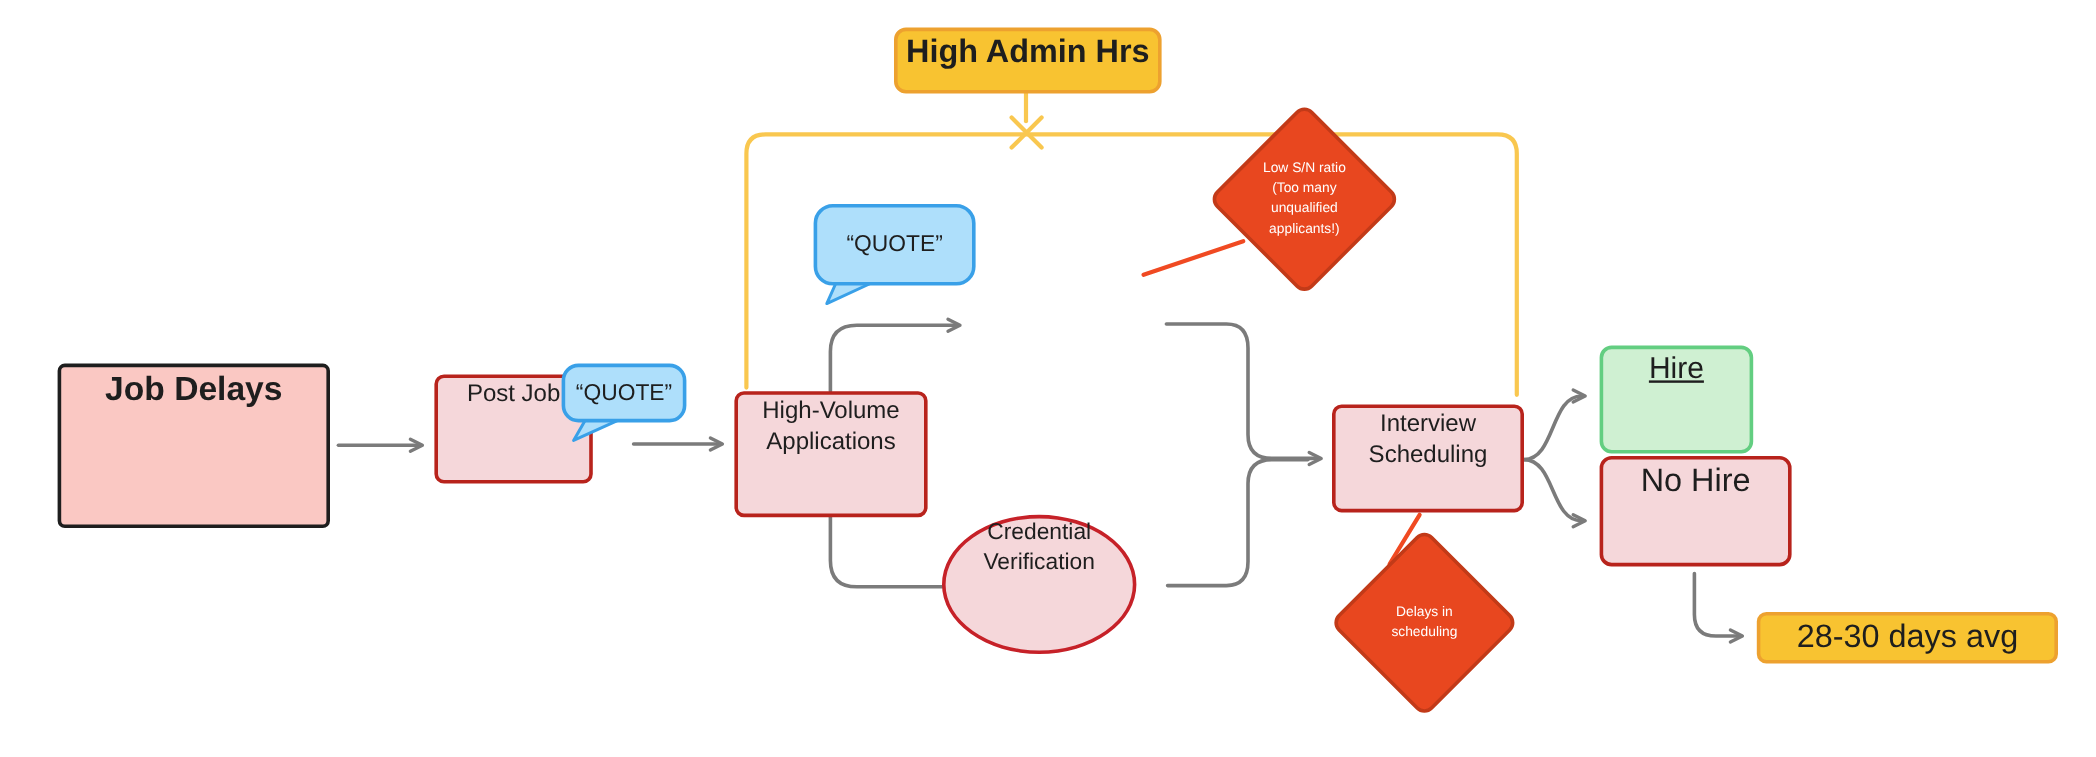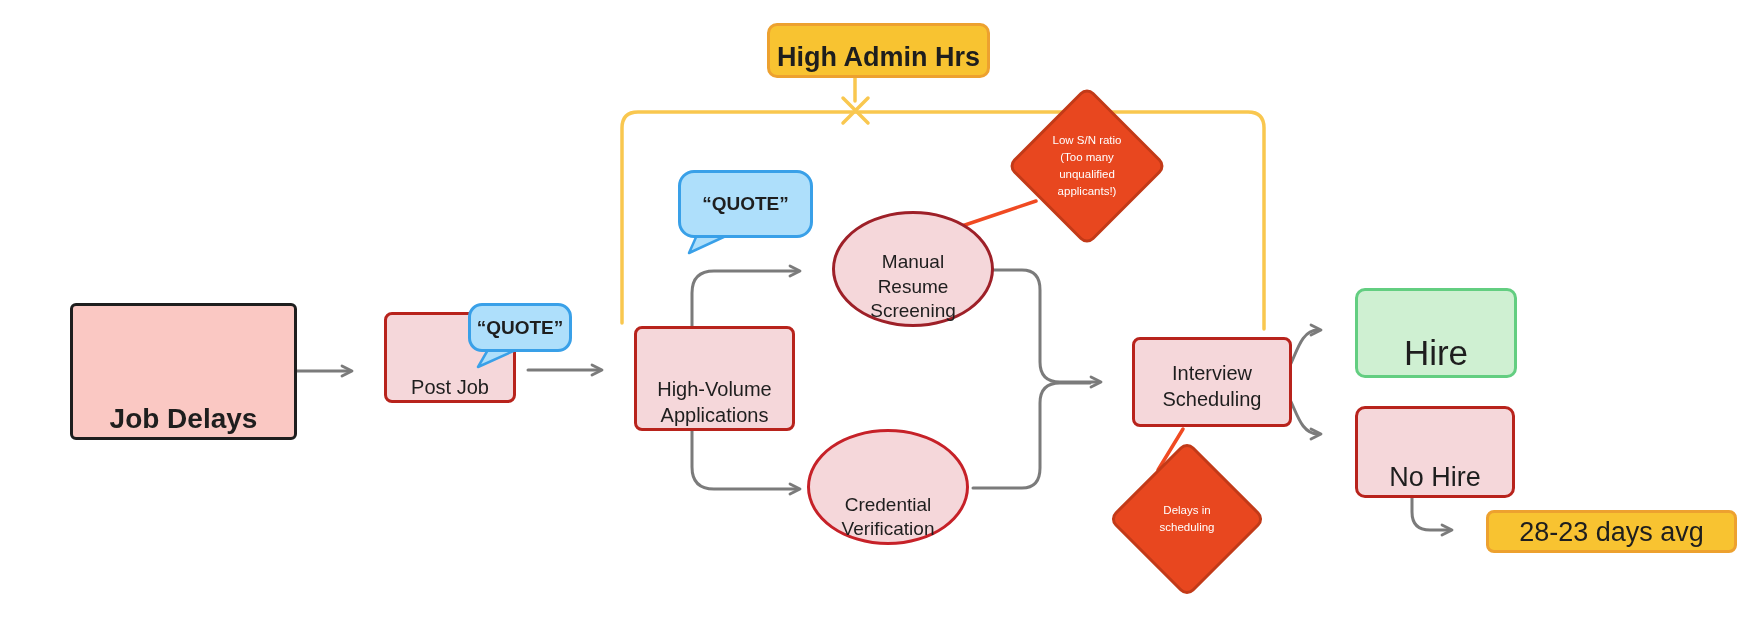--- a/index.html
+++ b/index.html
@@ -8,42 +8,42 @@
     background:var(--background,#fff);
     font-family:"Liberation Sans","DejaVu Sans",sans-serif;
     color:var(--text-dark,#1e1e1e);
   }
   svg.layer{position:absolute;left:0;top:0;width:1747px;height:631px;pointer-events:none;}
   #connector-layer{z-index:1;}
   #tail-layer{z-index:4;}
 
   .node{
     position:absolute;box-sizing:border-box;
-    display:flex;align-items:flex-end;justify-content:center;
-    text-align:center;line-height:1.3;z-index:2;margin-left:22px;
+    display:flex;align-items:flex-start;justify-content:center;
+    text-align:center;line-height:1.3;z-index:2;
   }
   .rect-pink{
     background:var(--pink-fill);border:3px solid var(--red-border);
     border-radius:8px;font-size:20px;
   }
   .node-job-boards{
     left:48px;top:303px;width:227px;height:137px;
     background:var(--salmon-fill);border:3.5px solid var(--black-border);
     border-radius:6px;font-size:28px;font-weight:800;
   }
   .node-post-job{left:362px;top:312px;width:132px;height:91px;}
   .node-high-volume{left:612px;top:326px;width:161px;height:105px;padding:0 14px;}
-  .node-interview{left:1110px;top:337px;width:160px;height:90px;padding:12px 24px;}
+  .node-interview{left:1110px;top:337px;width:160px;height:90px;padding:0 24px;}
   .node-hire{
-    left:1333px;top:288px;width:162px;height:90px;
+    left:1333px;top:288px;width:128px;height:90px;
     background:var(--green-fill);border:3px solid var(--green-border);
-    border-radius:10px;font-size:35px;font-weight:500;
+    border-radius:10px;font-size:25px;font-weight:500;text-decoration:underline;
   }
   .node-no-hire{
-    left:1333px;top:406px;width:160px;height:92px;border-radius:10px;
+    left:1333px;top:380px;width:160px;height:92px;border-radius:10px;
     font-size:27px;font-weight:500;
   }
   .node-days-avg{
     left:1464px;top:510px;width:251px;height:43px;
     background:var(--yellow-fill);border:3px solid var(--yellow-border);
     border-radius:8px;font-size:27px;font-weight:500;
   }
   .node-high-admin{
     left:745px;top:23px;width:223px;height:55px;
     background:var(--yellow-fill);border:3px solid var(--yellow-border);
@@ -71,21 +71,21 @@
   .diamond-text{
     position:absolute;inset:-14px;display:flex;flex-direction:column;
     align-items:center;justify-content:center;transform:rotate(-45deg);
     color:var(--white-text);font-size:11.5px;line-height:1.5;text-align:center;white-space:nowrap;
   }
 
   .bubble{
     position:absolute;z-index:5;box-sizing:border-box;
     background:var(--blue-fill);border:3px solid var(--blue-border);
     display:flex;align-items:center;justify-content:center;
-    font-size:19px;font-weight:700;color:var(--text-dark);
+    font-size:19px;font-weight:400;color:var(--text-dark);
   }
   .bubble-post-job{left:468px;top:303px;width:104px;height:49px;border-radius:14px;}
   .bubble-screening{left:678px;top:170px;width:135px;height:68px;border-radius:16px;}
 </style>
 </head>
 <body>
 
 <div class="canvas">
 
   <svg class="layer" id="connector-layer" viewBox="0 0 1747 631" fill="none">
@@ -124,42 +124,39 @@
   </div>
 
   <div class="node rect-pink node-post-job">
     <span>Post Job</span>
   </div>
 
   <div class="node rect-pink node-high-volume">
     <span>High-Volume Applications</span>
   </div>
 
-  <div class="node ellipse node-manual">
-    <span>Manual Resume Screening</span>
-  </div>
 
   <div class="node ellipse node-credential">
     <span>Credential Verification</span>
   </div>
 
   <div class="node rect-pink node-interview">
     <span>Interview Scheduling</span>
   </div>
 
   <div class="node node-hire">
     <span>Hire</span>
   </div>
 
   <div class="node rect-pink node-no-hire">
     <span>No Hire</span>
   </div>
 
   <div class="node node-days-avg">
-    <span>28-23 days avg</span>
+    <span>28-30 days avg</span>
   </div>
 
   <div class="node node-high-admin">
     <span>High Admin Hrs</span>
   </div>
 
   <div class="diamond diamond-low-sn">
     <div class="diamond-text">
       <span>Low S/N ratio</span>
       <span>(Too many</span>

